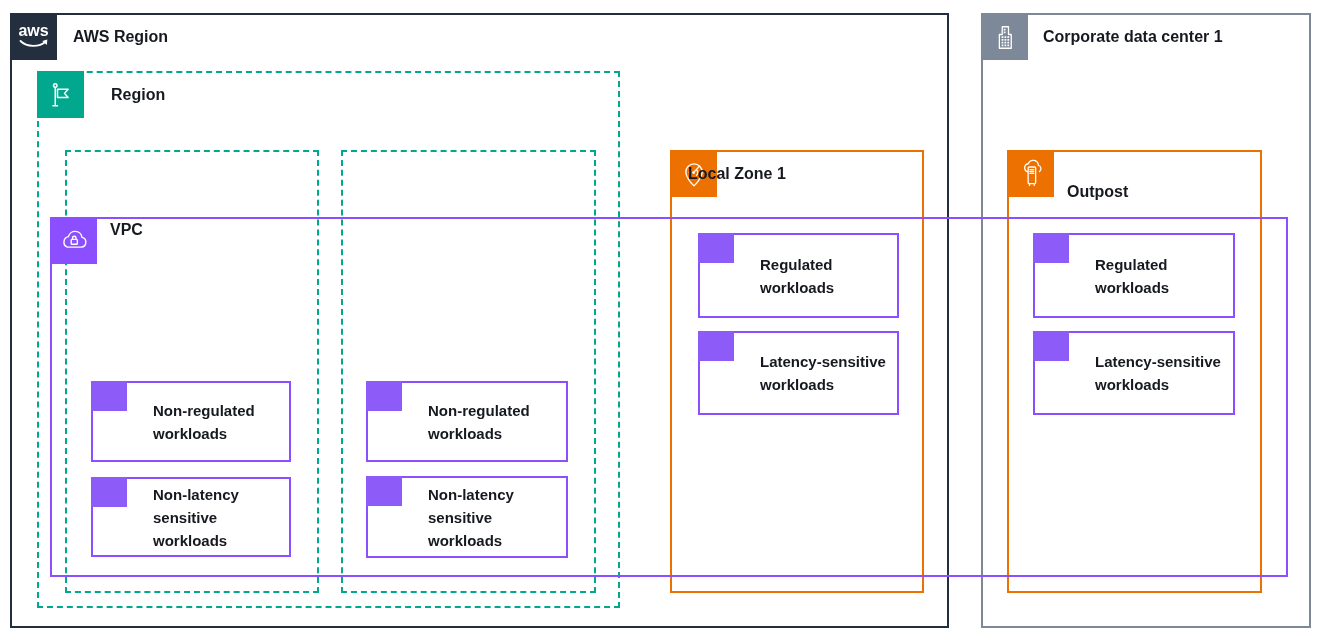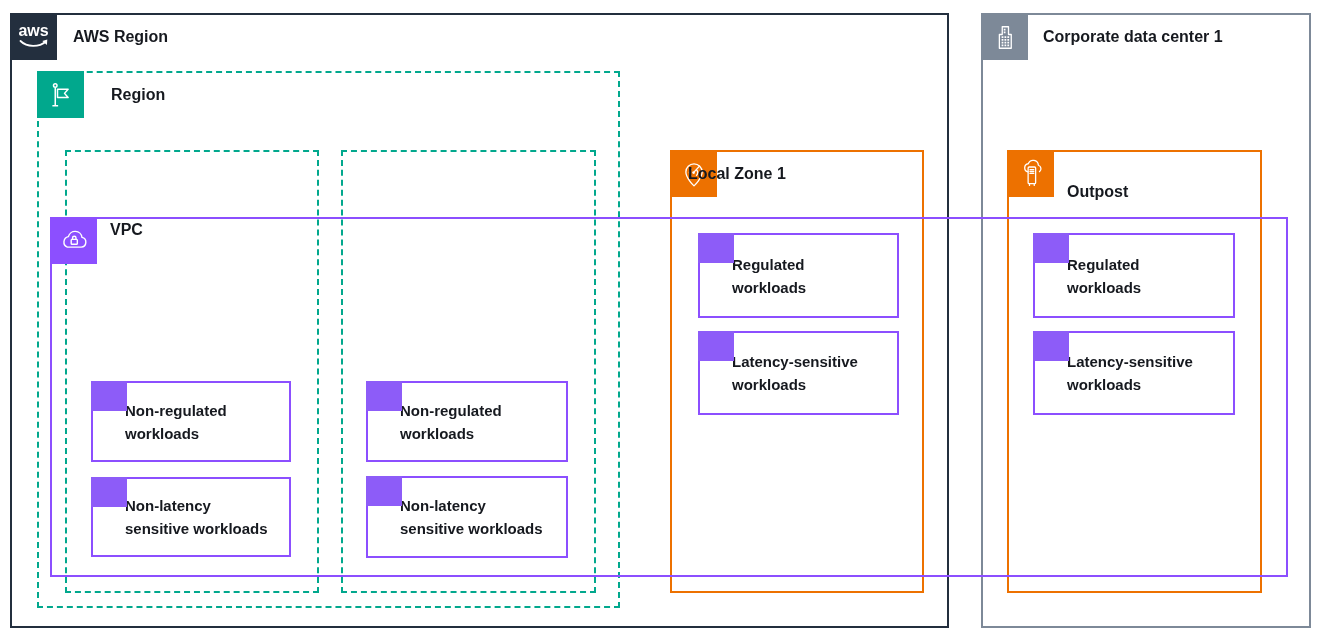--- a/index.html
+++ b/index.html
@@ -37,21 +37,21 @@
   .lbl-lz     {left:688px; top:150px;}
   .lbl-op     {left:1067px;top:168px;}
 
   .az-label{font-weight:bold;font-size:15px;text-align:center;z-index:3;}
   .az-label-a{left:65px; top:172px;width:254px;}
   .az-label-b{left:341px;top:172px;width:255px;}
 
   
   .wbox{border:2px solid #8C4FFF;background:#ffffff;display:flex;align-items:center;z-index:5;}
   .wbox .sq{position:absolute;left:-2px;top:-2px;width:36px;height:30px;background:#8D5CF8;}
-  .wlabel{padding-left:32px;font-weight:bold;font-size:15px;line-height:23px;white-space:pre-line;}
+  .wlabel{padding-left:60px;font-weight:bold;font-size:15px;line-height:23px;white-space:pre-line;}
 
   .wb-aza1{left:91px;  top:381px;width:200px;height:81px;}
   .wb-aza2{left:91px;  top:477px;width:200px;height:80px;}
   .wb-azb1{left:366px; top:381px;width:202px;height:81px;}
   .wb-azb2{left:366px; top:476px;width:202px;height:82px;}
   .wb-lz1 {left:698px; top:233px;width:201px;height:85px;}
   .wb-lz2 {left:698px; top:331px;width:201px;height:84px;}
   .wb-op1 {left:1033px;top:233px;width:202px;height:85px;}
   .wb-op2 {left:1033px;top:331px;width:202px;height:84px;}
 

